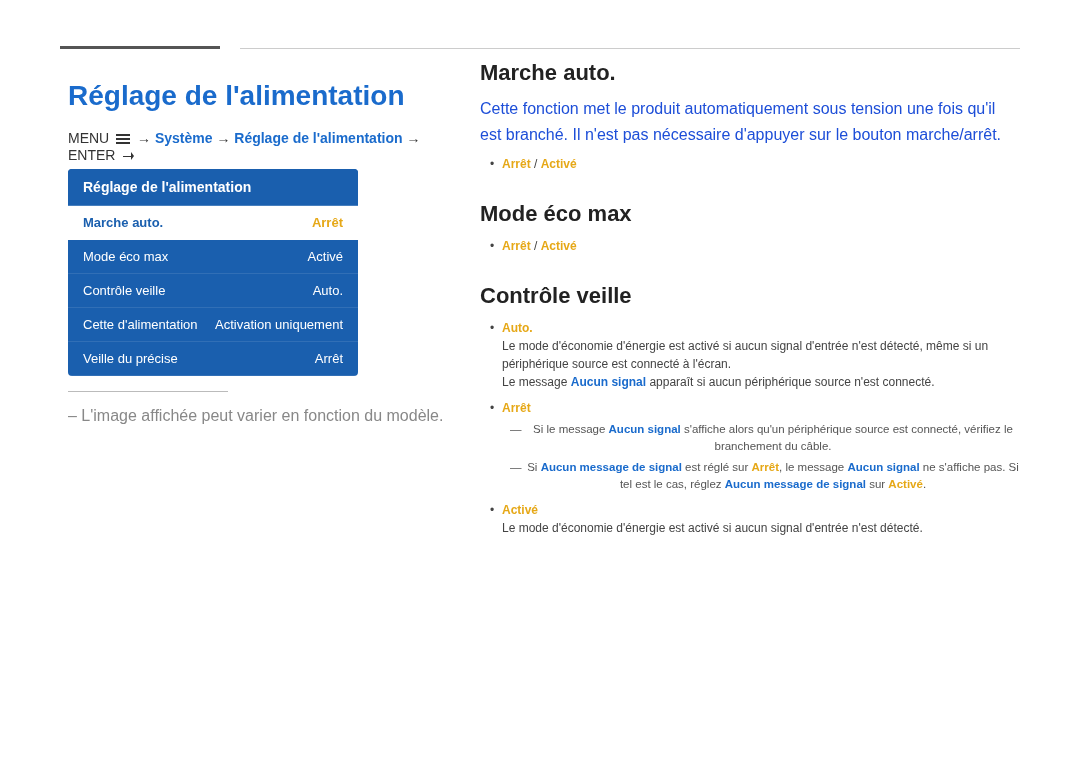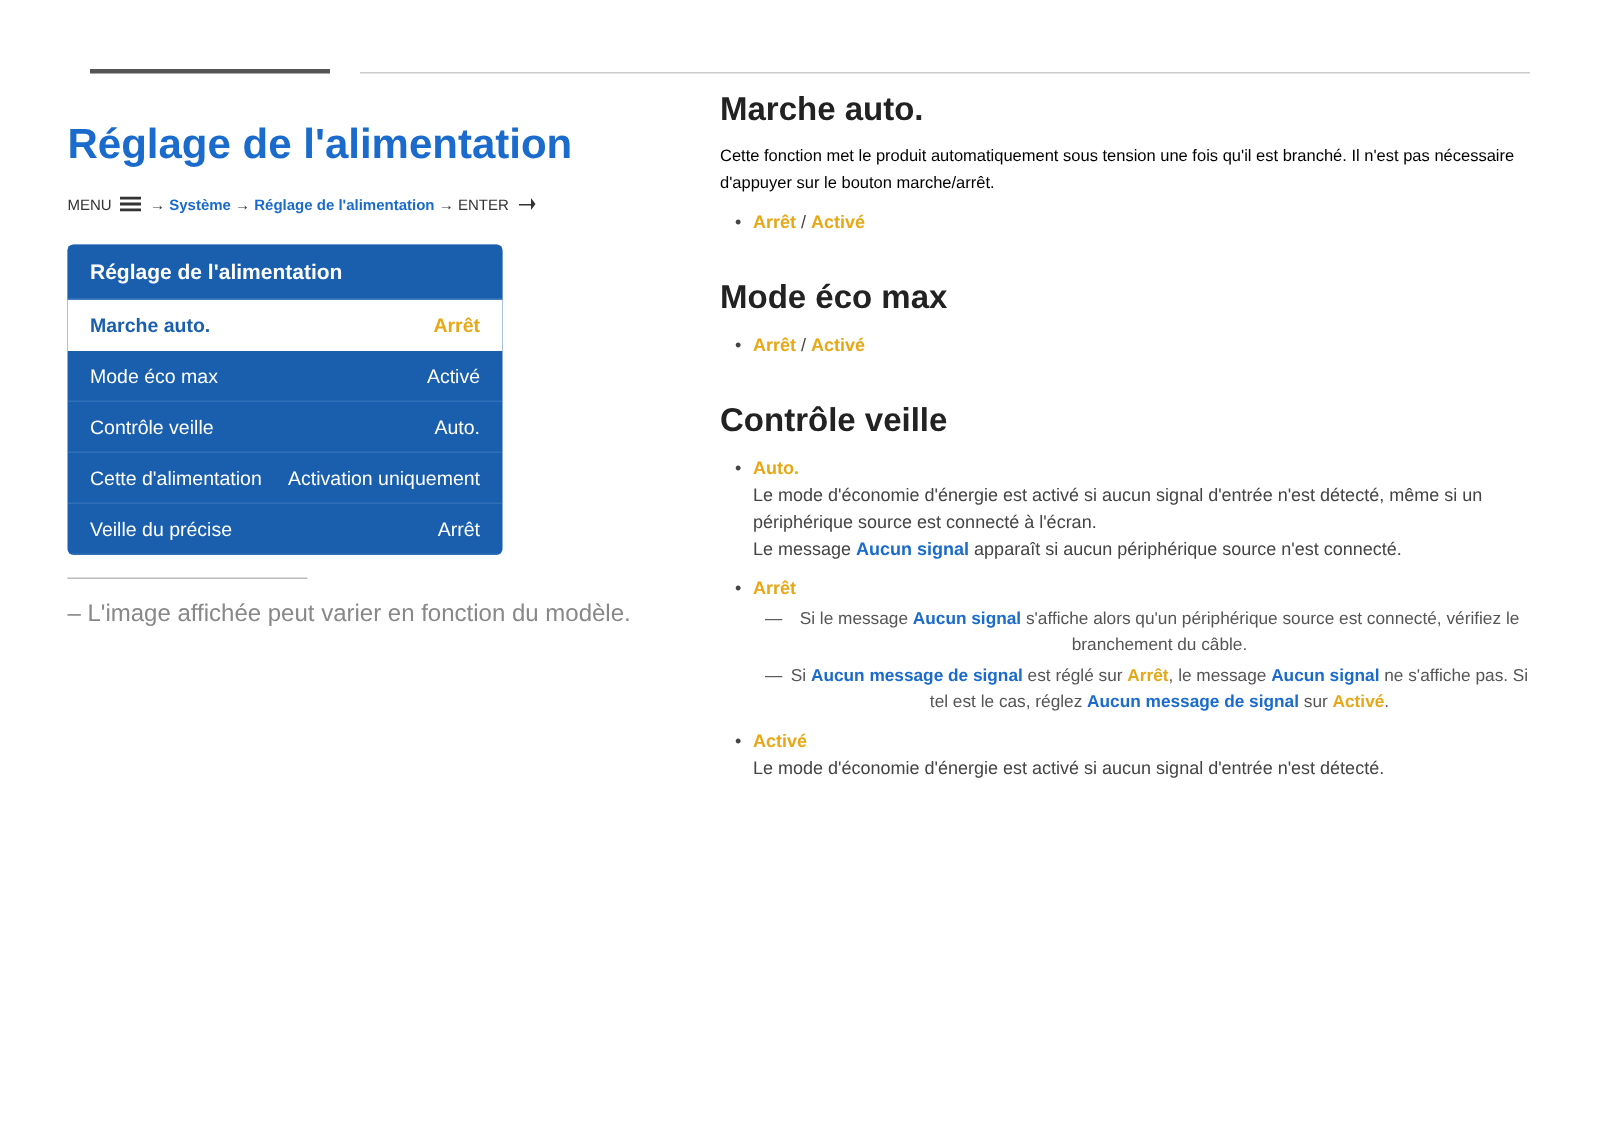--- a/index.html
+++ b/index.html
@@ -10,36 +10,36 @@
       color: #333;
       width: 1080px;
       height: 763px;
       overflow: hidden;
       position: relative;
     }
 
     .left-panel {
       position: absolute;
       top: 60px;
-      left: 45px;
+      left: 68px;
       width: 380px;
     }
 
     .page-title {
       font-size: 28px;
       font-weight: bold;
       color: #1a6bcc;
       margin-bottom: 18px;
       margin-top: 20px;
     }
 
     .menu-path {
-      font-size: 10px;
+      font-size: 14px;
       color: #333;
-      margin-bottom: 18px;
+      margin-bottom: 4px;
       font-weight: normal;
     }
 
     .menu-path .highlight {
       color: #1a6bcc;
       font-weight: bold;
     }
 
     .menu-box {
       background: #1a5fae;
@@ -113,22 +113,22 @@
     }
 
     .section-title {
       font-size: 22px;
       font-weight: bold;
       color: #222;
       margin-bottom: 10px;
     }
 
     .section-desc {
-      font-size: 11px;
-      color: #000000;
+      font-size: 16px;
+      color: #1d4ed8;
       line-height: 1.6;
       margin-bottom: 8px;
     }
 
     .bullet-list {
       list-style: none;
       padding-left: 10px;
     }
 
     .bullet-list li {

